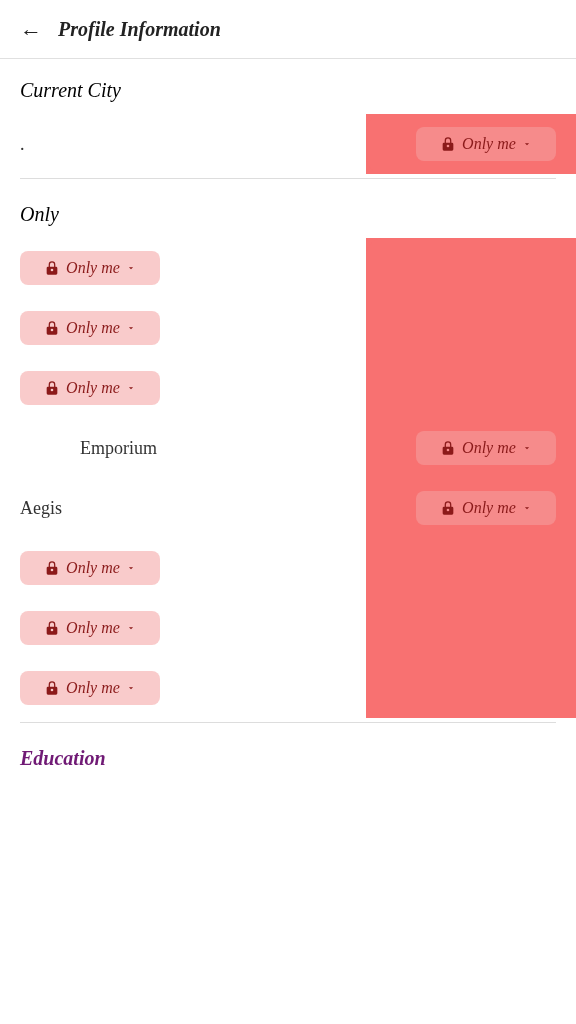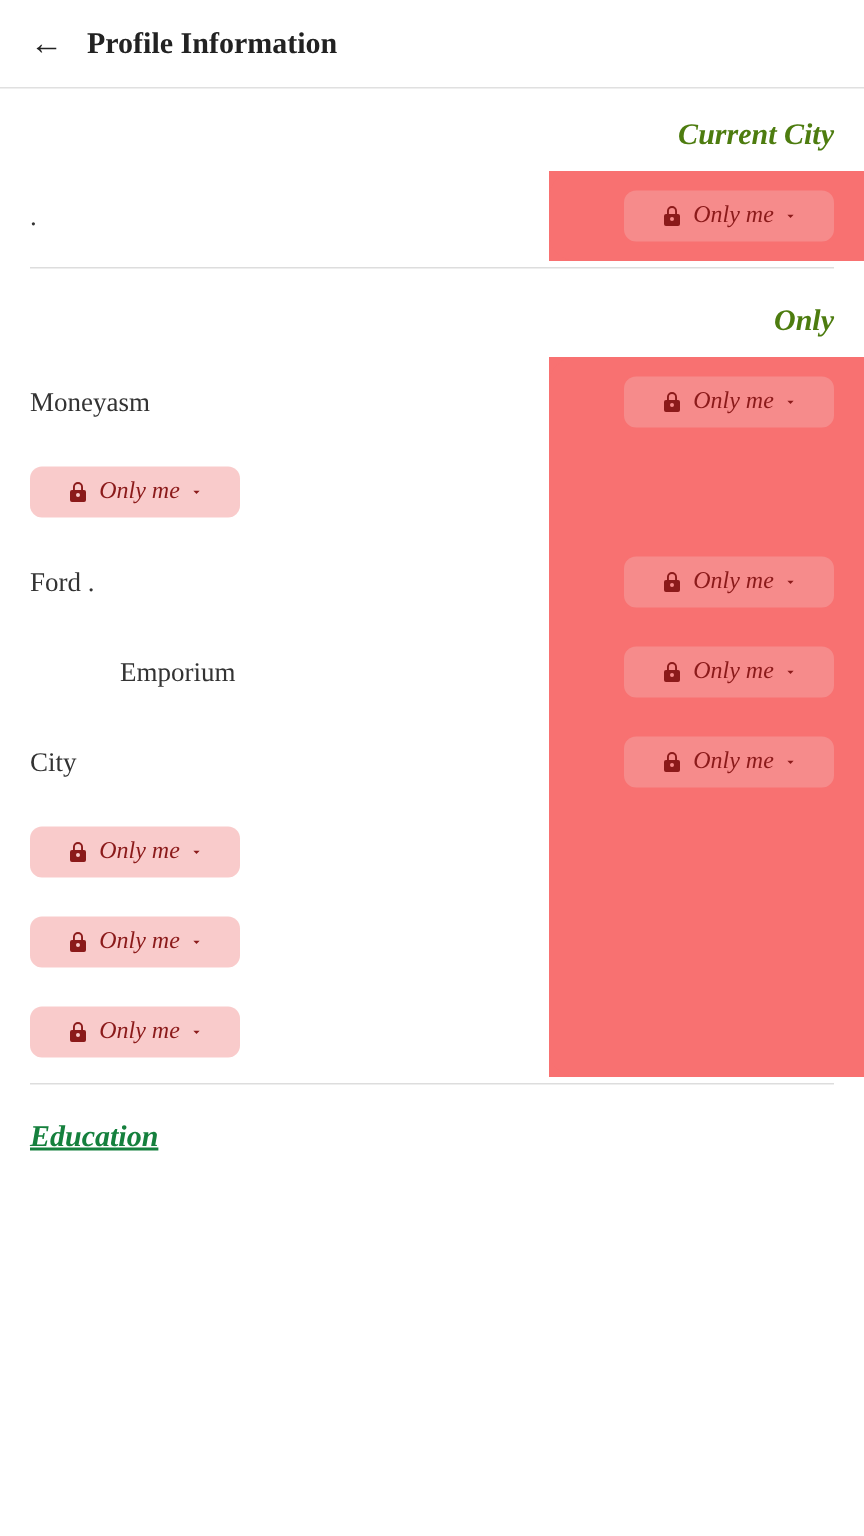--- a/index.html
+++ b/index.html
@@ -25,32 +25,32 @@
 
     .back-arrow {
       font-size: 22px;
       margin-right: 16px;
       cursor: pointer;
       color: #222;
     }
 
     .header-title {
       font-size: 20px;
+      font-style: italic;
       font-weight: bold;
       color: #222;
       text-align: center;
     }
 
     .section-title {
       font-size: 20px;
-      font-weight: bold;
-      font-style: italic;
-      color: #4d7c0f;
+      font-weight: normal;
+      font-style: italic;
+      color: #000000;
       padding: 20px 0 12px 0;
-      text-align: right;
     }
 
     .divider {
       border: none;
       border-top: 1px solid #ddd;
       margin: 4px 0;
     }
 
     
     .main-content {
@@ -124,23 +124,22 @@
       width: 10px;
       height: 10px;
       fill: #8b1a1a;
       flex-shrink: 0;
     }
 
     .education-title {
       font-size: 20px;
       font-weight: bold;
       font-style: italic;
-      color: #15803d;
+      color: #701a75;
       padding: 20px 0 12px 0;
-      text-decoration: underline;
     }
 
     .bottom-divider {
       border: none;
       border-top: 1px solid #ddd;
       margin: 4px 0;
     }
   </style>
 <style>
   .rows-with-panel {
@@ -181,46 +180,44 @@
     </div>
   </div>
 
   <hr class="divider">
 
   <div class="section">
     <div class="section-title">Only</div>
     <div class="rows-with-panel" style="position: relative;">
 
       <div class="item-row">
-        <span class="item-row-label">Moneyasm</span>
-        <button class="only-me-btn">
-          <svg class="lock-svg" viewBox="0 0 24 24">
-              <path d="M18 10h-1V7A5 5 0 0 0 7 7v3H6a2 2 0 0 0-2 2v8a2 2 0 0 0 2 2h12a2 2 0 0 0 2-2v-8a2 2 0 0 0-2-2zm-6 7a2 2 0 1 1 0-4 2 2 0 0 1 0 4zm3.1-7H8.9V7a3.1 3.1 0 0 1 6.2 0v3z"></path>
-            </svg>
-          <span>Only me</span>
-          <svg class="chevron-svg" viewBox="0 0 24 24">
-              <path d="M7 10l5 5 5-5z"></path>
-            </svg>
-        </button>
-      </div>
-
-      <div class="item-row">
-        <button class="only-me-btn">
-          <svg class="lock-svg" viewBox="0 0 24 24">
-              <path d="M18 10h-1V7A5 5 0 0 0 7 7v3H6a2 2 0 0 0-2 2v8a2 2 0 0 0 2 2h12a2 2 0 0 0 2-2v-8a2 2 0 0 0-2-2zm-6 7a2 2 0 1 1 0-4 2 2 0 0 1 0 4zm3.1-7H8.9V7a3.1 3.1 0 0 1 6.2 0v3z"></path>
-            </svg>
-          <span>Only me</span>
-          <svg class="chevron-svg" viewBox="0 0 24 24">
-              <path d="M7 10l5 5 5-5z"></path>
-            </svg>
-        </button>
-      </div>
-
-      <div class="item-row">
-        <span class="item-row-label">Ford .</span>
+        <button class="only-me-btn">
+          <svg class="lock-svg" viewBox="0 0 24 24">
+              <path d="M18 10h-1V7A5 5 0 0 0 7 7v3H6a2 2 0 0 0-2 2v8a2 2 0 0 0 2 2h12a2 2 0 0 0 2-2v-8a2 2 0 0 0-2-2zm-6 7a2 2 0 1 1 0-4 2 2 0 0 1 0 4zm3.1-7H8.9V7a3.1 3.1 0 0 1 6.2 0v3z"></path>
+            </svg>
+          <span>Only me</span>
+          <svg class="chevron-svg" viewBox="0 0 24 24">
+              <path d="M7 10l5 5 5-5z"></path>
+            </svg>
+        </button>
+      </div>
+
+      <div class="item-row">
+        <button class="only-me-btn">
+          <svg class="lock-svg" viewBox="0 0 24 24">
+              <path d="M18 10h-1V7A5 5 0 0 0 7 7v3H6a2 2 0 0 0-2 2v8a2 2 0 0 0 2 2h12a2 2 0 0 0 2-2v-8a2 2 0 0 0-2-2zm-6 7a2 2 0 1 1 0-4 2 2 0 0 1 0 4zm3.1-7H8.9V7a3.1 3.1 0 0 1 6.2 0v3z"></path>
+            </svg>
+          <span>Only me</span>
+          <svg class="chevron-svg" viewBox="0 0 24 24">
+              <path d="M7 10l5 5 5-5z"></path>
+            </svg>
+        </button>
+      </div>
+
+      <div class="item-row">
         <button class="only-me-btn">
           <svg class="lock-svg" viewBox="0 0 24 24">
               <path d="M18 10h-1V7A5 5 0 0 0 7 7v3H6a2 2 0 0 0-2 2v8a2 2 0 0 0 2 2h12a2 2 0 0 0 2-2v-8a2 2 0 0 0-2-2zm-6 7a2 2 0 1 1 0-4 2 2 0 0 1 0 4zm3.1-7H8.9V7a3.1 3.1 0 0 1 6.2 0v3z"></path>
             </svg>
           <span>Only me</span>
           <svg class="chevron-svg" viewBox="0 0 24 24">
               <path d="M7 10l5 5 5-5z"></path>
             </svg>
         </button>
       </div>
@@ -232,21 +229,21 @@
               <path d="M18 10h-1V7A5 5 0 0 0 7 7v3H6a2 2 0 0 0-2 2v8a2 2 0 0 0 2 2h12a2 2 0 0 0 2-2v-8a2 2 0 0 0-2-2zm-6 7a2 2 0 1 1 0-4 2 2 0 0 1 0 4zm3.1-7H8.9V7a3.1 3.1 0 0 1 6.2 0v3z"></path>
             </svg>
           <span>Only me</span>
           <svg class="chevron-svg" viewBox="0 0 24 24">
               <path d="M7 10l5 5 5-5z"></path>
             </svg>
         </button>
       </div>
 
       <div class="item-row">
-        <span class="item-row-label">City</span>
+        <span class="item-row-label">Aegis</span>
         <button class="only-me-btn">
           <svg class="lock-svg" viewBox="0 0 24 24">
               <path d="M18 10h-1V7A5 5 0 0 0 7 7v3H6a2 2 0 0 0-2 2v8a2 2 0 0 0 2 2h12a2 2 0 0 0 2-2v-8a2 2 0 0 0-2-2zm-6 7a2 2 0 1 1 0-4 2 2 0 0 1 0 4zm3.1-7H8.9V7a3.1 3.1 0 0 1 6.2 0v3z"></path>
             </svg>
           <span>Only me</span>
           <svg class="chevron-svg" viewBox="0 0 24 24">
               <path d="M7 10l5 5 5-5z"></path>
             </svg>
         </button>
       </div>

